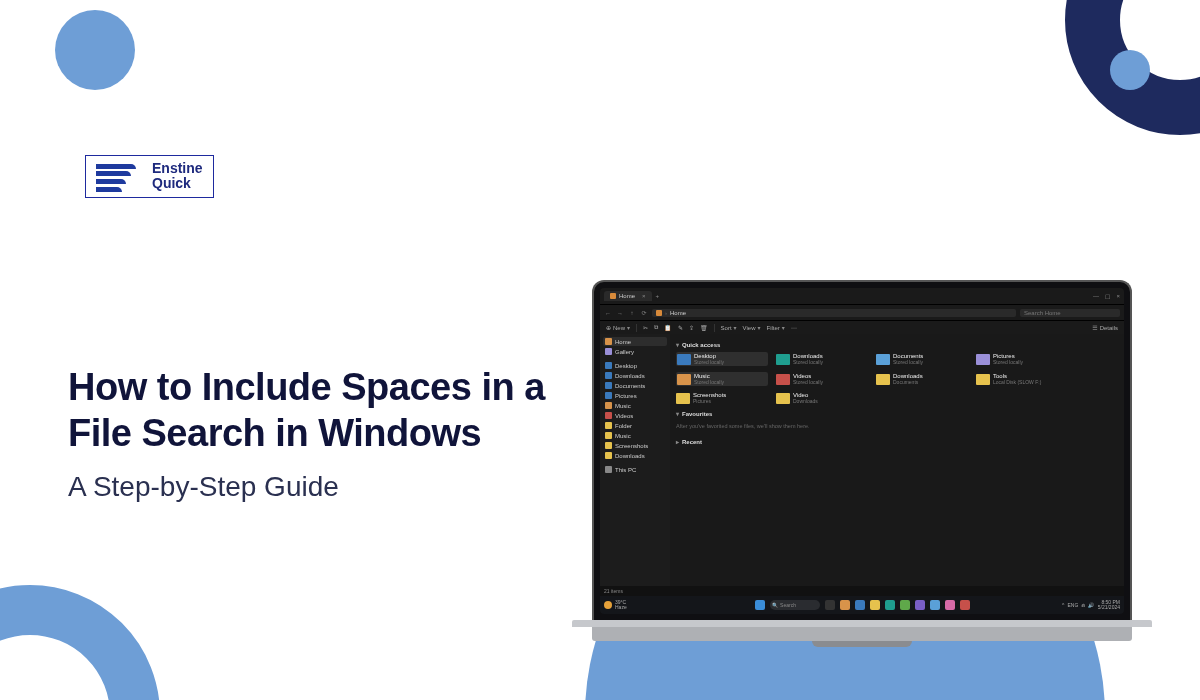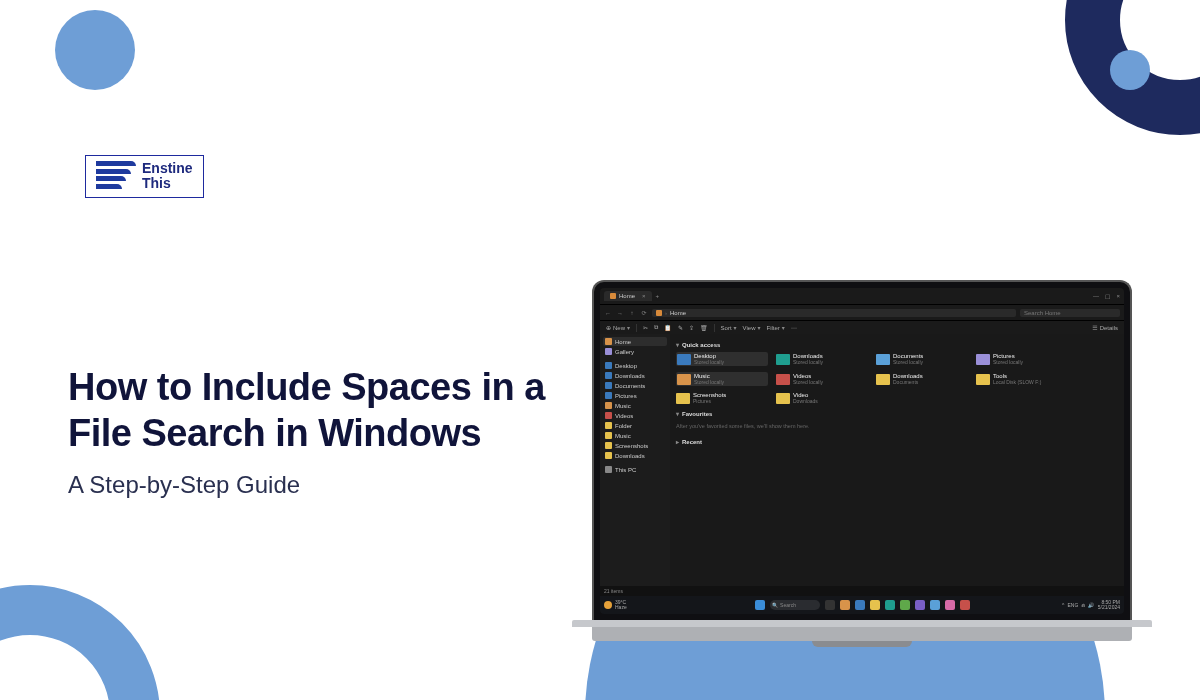--- a/index.html
+++ b/index.html
@@ -6,30 +6,30 @@
 body { width: 1200px; height: 700px; background: #fff; font-family: -apple-system, BlinkMacSystemFont, "Segoe UI", sans-serif; overflow: hidden; position: relative; }
 
 
 .deco-circle-tl { position: absolute; width: 80px; height: 80px; border-radius: 50%; background: #6e9ed6; top: 10px; left: 55px; }
 .deco-ring-tr { position: absolute; width: 230px; height: 230px; border-radius: 50%; border: 55px solid #1e2a5e; top: -95px; right: -95px; }
 .deco-ring-tr-inner { position: absolute; width: 40px; height: 40px; border-radius: 50%; background: #6e9ed6; top: 50px; right: 50px; }
 .deco-circle-bl { position: absolute; width: 260px; height: 260px; border-radius: 50%; border: 50px solid #6e9ed6; bottom: -145px; left: -100px; }
 .deco-circle-br { position: absolute; width: 520px; height: 520px; border-radius: 50%; background: #6e9ed6; bottom: -275px; right: 95px; }
 
 
-.logo-box { position: absolute; top: 155px; left: 85px; border: 1.5px solid #1e2a9e; padding: 5px 10px; display: flex; align-items: flex-start; gap: 6px; background: #fff; }
+.logo-box { position: absolute; top: 155px; left: 85px; border: 1.5px solid #1e2a9e; padding: 5px 10px; display: flex; align-items: flex-end; gap: 16px; background: #fff; }
 .logo-mark { width: 40px; height: 28px; display: flex; flex-direction: column; justify-content: space-between; }
 .logo-mark .stripe { height: 5px; background: #1e3a9e; border-radius: 0 6px 0 0; }
 .logo-mark .stripe:nth-child(1){ width: 100%; } .logo-mark .stripe:nth-child(2){ width: 88%; } .logo-mark .stripe:nth-child(3){ width: 76%; } .logo-mark .stripe:nth-child(4){ width: 64%; }
 .logo-text { display:flex; flex-direction:column; font-weight:600; color:#1e2a7e; font-size:14px; line-height:1.1; }
 
 
 .headline { position: absolute; left: 68px; top: 364px; width: 530px; }
 .headline h1 { font-size: 38px; font-weight: 800; color: #10143a; line-height: 1.22; letter-spacing: -0.5px; }
-.headline p { margin-top: 14px; font-size: 24px; font-weight: 500; color: #2a3050; }
+.headline p { margin-top: 14px; font-size: 28px; font-weight: 500; color: #2a3050; }
 
 
 .laptop { position: absolute; right: 68px; top: 280px; width: 540px; }
 .screen { background: #0f0f12; border: 2px solid #555; border-bottom: none; border-radius: 12px 12px 0 0; padding: 6px; height: 340px; position: relative; }
 .screen-inner { background: #111; height: 100%; border-radius: 4px; overflow: hidden; display: flex; flex-direction: column; font-size: 6px; color: #ccc; }
 .base { height: 14px; background: #aeb0b4; border-radius: 0 0 3px 3px; }
 .foot { height: 6px; width: 100px; background: #8a8c90; margin: 0 auto; border-radius: 0 0 6px 6px; }
 .base-shelf { height: 7px; background:#c6c8cc; width: 580px; margin-left:-20px; border-radius: 2px 2px 0 0;}
 
 
@@ -84,21 +84,21 @@
 
 <div class="logo-box">
   <div class="logo-mark">
     <div class="stripe"></div>
       <div class="stripe"></div>
       <div class="stripe"></div>
       <div class="stripe"></div>
   </div>
   <div class="logo-text">
     <span>Enstine</span>
-    <span>This</span>
+    <span>Quick</span>
   </div>
 </div>
 
 <div class="headline">
   <h1>How to Include Spaces in a File Search in Windows</h1>
   <p>A Step-by-Step Guide</p>
 </div>
 
 <div class="laptop">
   <div class="screen">

